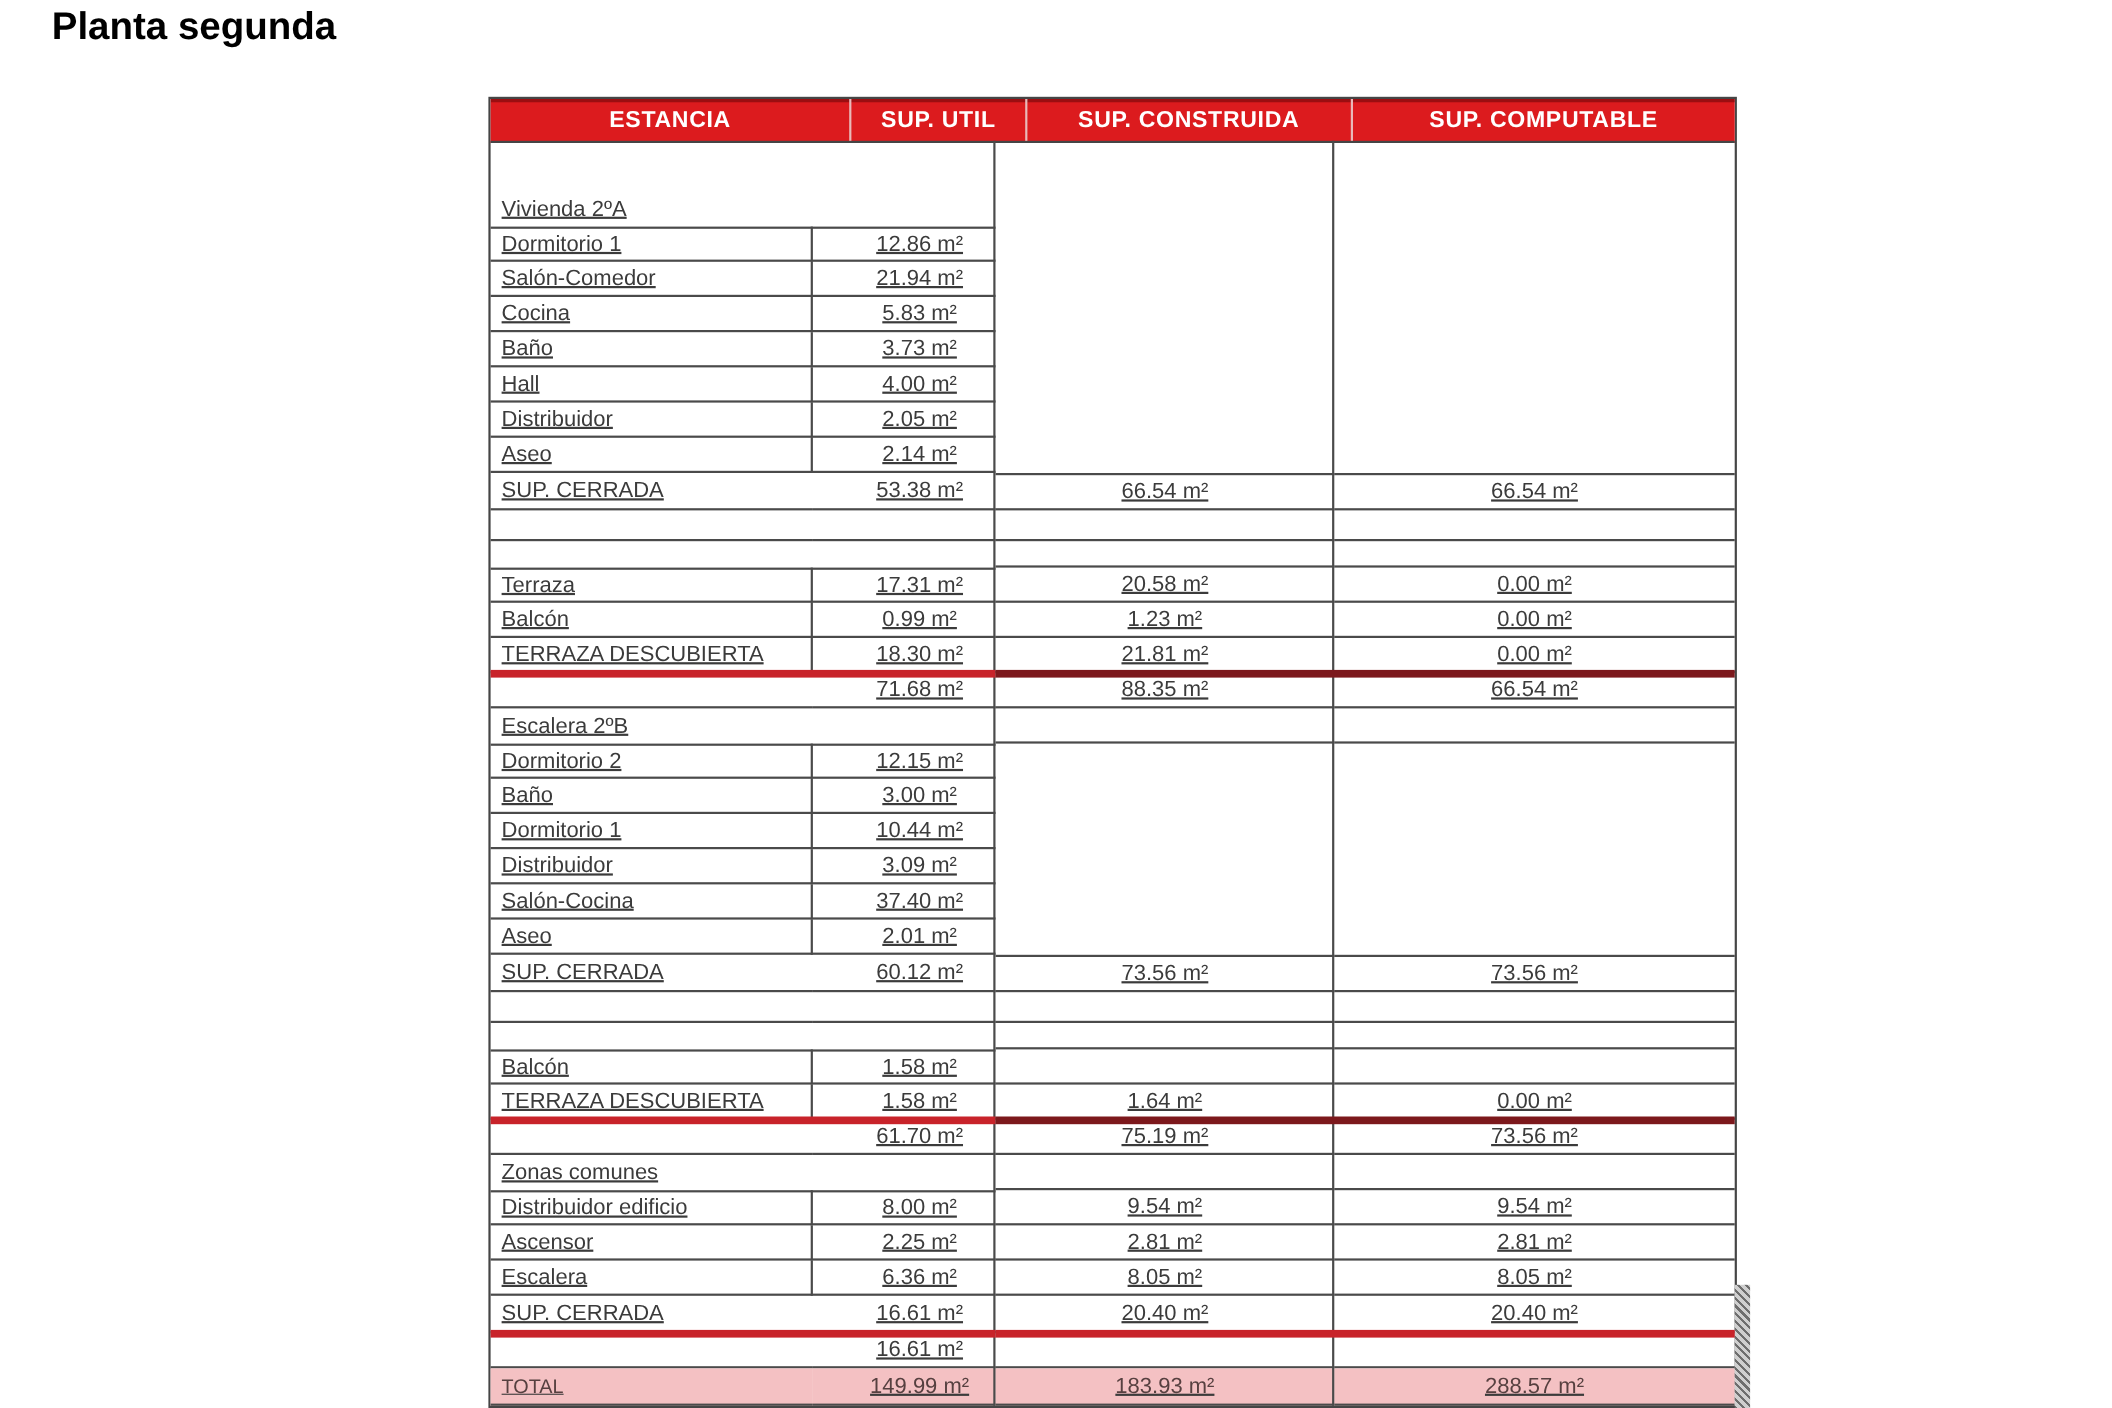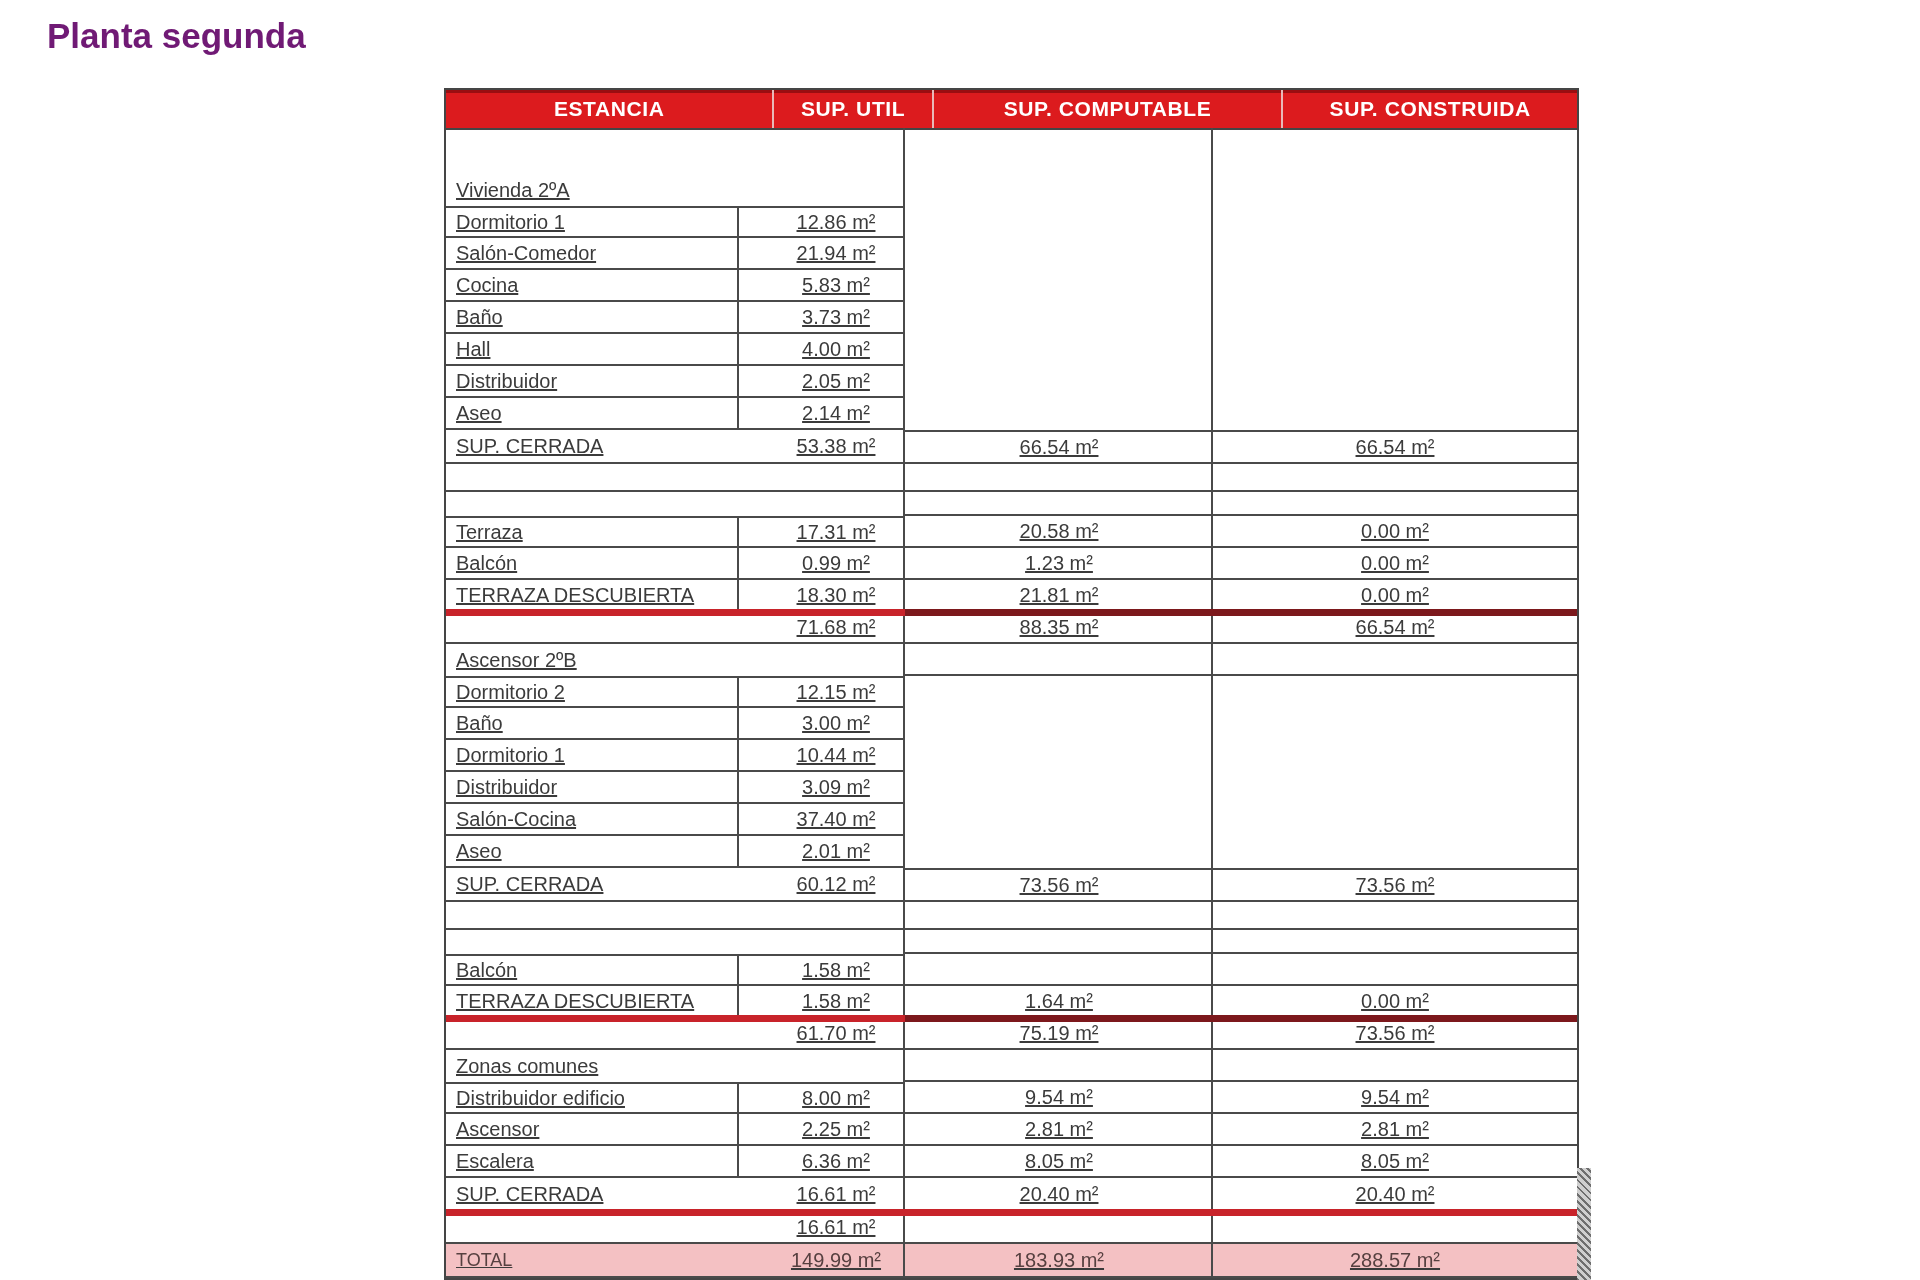--- a/index.html
+++ b/index.html
@@ -2,22 +2,22 @@
 <html style="--header-bg: #dc1b1e; --header-text: #ffffff; --total-bg: #f4c1c3; --line-bright: #c8232a; --line-dark: #7c181c; --grid: #4a4a4a; --text: #3b3b3b;"><head>
 <meta charset="utf-8">
 <style>
   html,body{margin:0;padding:0;}
   body{
     width:1920px;height:1280px;position:relative;background:#ffffff;
     font-family:"Liberation Sans", sans-serif;color:var(--text,#3b3b3b);
     overflow:hidden;
   }
   .page-title{
-    position:absolute;left:47px;top:16px;margin:0;
-    font-size:35px;font-weight:600;color:#701a75;letter-spacing:0;
+    position:absolute;left:47px;top:4px;margin:0;
+    font-size:35px;font-weight:600;color:#000000;letter-spacing:0;
   }
   .areas-table{
     position:absolute;left:444px;top:88px;width:1131px;
     border:2px solid #454545;background:#fff;
   }
   .thead{
     display:flex;height:38px;background:var(--header-bg,#dc1b1e);
     box-shadow: inset 0 3px 0 rgba(120,8,10,.65);
     border-bottom:2px solid #454545;
   }
@@ -76,22 +76,22 @@
 </style>
 </head>
 <body>
 
 <h1 class="page-title">Planta segunda</h1>
 
 <div class="areas-table">
   <div class="thead">
     <div class="hcell hc1">ESTANCIA</div>
     <div class="hcell hc2">SUP. UTIL</div>
+    <div class="hcell hc3">SUP. CONSTRUIDA</div>
     <div class="hcell hc4">SUP. COMPUTABLE</div>
-    <div class="hcell hc3">SUP. CONSTRUIDA</div>
   </div>
   <div class="tbody">
       <div class="row t-spacer">
         <div class="cell c1"></div>
         <div class="cell c2"></div>
         <div class="cell c3"></div>
         <div class="cell c4"></div>
       </div>
       <div class="row t-section">
         <div class="cell c1">Vivienda 2ºA</div>
@@ -181,21 +181,21 @@
           <div class="seg-right"></div>
         </div>
       </div>
       <div class="row t-subtotal">
         <div class="cell c1 b12b"></div>
         <div class="cell c2 b12b">71.68 m²</div>
         <div class="cell c3 b34b">88.35 m²</div>
         <div class="cell c4 b34b">66.54 m²</div>
       </div>
       <div class="row t-section">
-        <div class="cell c1">Ascensor 2ºB</div>
+        <div class="cell c1">Escalera 2ºB</div>
         <div class="cell c2"></div>
         <div class="cell c3 b34b"></div>
         <div class="cell c4 b34b"></div>
       </div>
       <div class="row t-item">
         <div class="cell c1 b12t b12b divR">Dormitorio 2</div>
         <div class="cell c2 b12t b12b">12.15 m²</div>
         <div class="cell c3"></div>
         <div class="cell c4"></div>
       </div>

